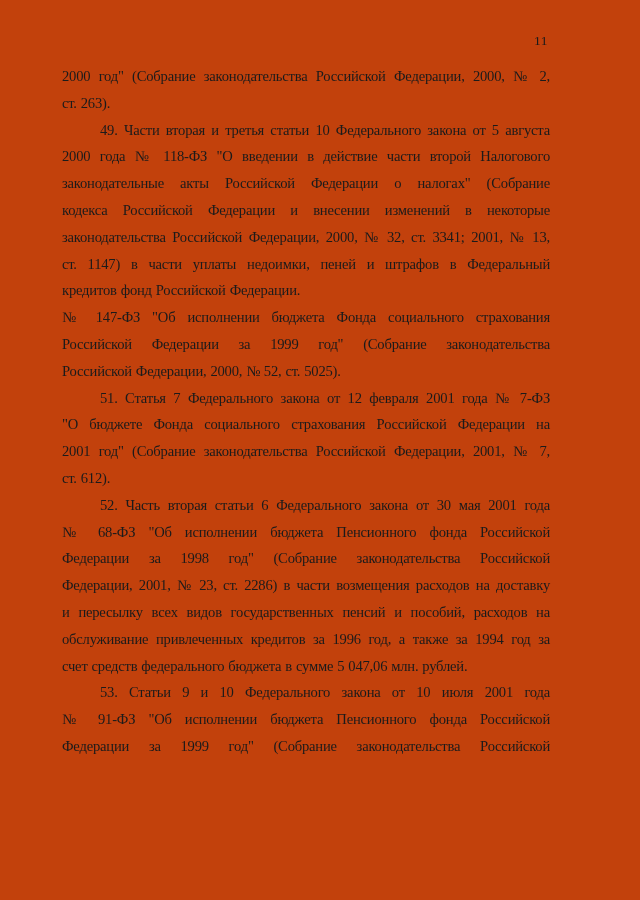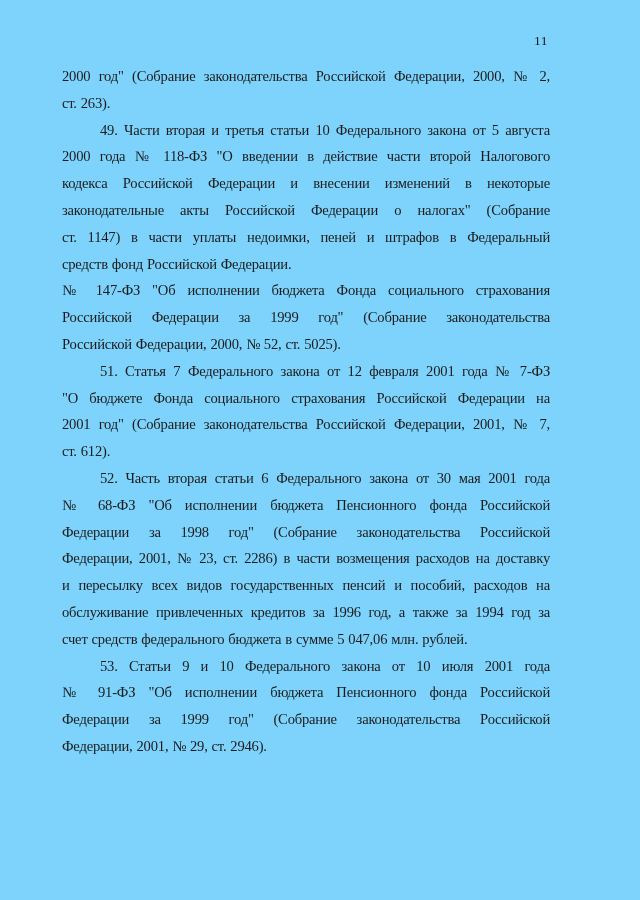--- a/index.html
+++ b/index.html
@@ -2,21 +2,21 @@
 <html lang="ru"><head>
 <meta charset="utf-8">
 <style>
   * { margin: 0; padding: 0; box-sizing: border-box; }
   html, body { background: #ffffff; }
   .page {
     position: relative;
     width: 640px;
     height: 900px;
     margin: 0 auto;
-    background: #7dd3fc;
+    background: #c2410c;
     color: #1b1b1b;
     font-family: "Liberation Serif", "DejaVu Serif", serif;
     overflow: hidden;
   }
   .page-number {
     position: absolute;
     top: 33px;
     left: 62px;
     right: 92px;
     text-align: right;
@@ -53,24 +53,25 @@
     <p class="para">
       </p>
       <div class="line">2000 год" (Собрание законодательства Российской Федерации, 2000, № 2,</div>
       <div class="line end">ст. 263).</div>
     <p></p>
 
     <p class="para">
       </p>
       <div class="line indent">49. Части вторая и третья статьи 10 Федерального закона от 5 августа</div>
       <div class="line">2000 года № 118-ФЗ "О введении в действие части второй Налогового</div>
+      <div class="line">законодательные акты Российской Федерации о налогах" (Собрание</div>
       <div class="line">кодекса Российской Федерации и внесении изменений в некоторые</div>
-      <div class="line">законодательные акты Российской Федерации о налогах" (Собрание</div>
+      <div class="line">законодательства Российской Федерации, 2000, № 32, ст. 3341; 2001, № 13,</div>
       <div class="line">ст. 1147) в части уплаты недоимки, пеней и штрафов в Федеральный</div>
-      <div class="line end">средств фонд Российской Федерации.</div>
+      <div class="line end">кредитов фонд Российской Федерации.</div>
     <p></p>
 
     <p class="para">
       </p>
       <div class="line">№ 147-ФЗ "Об исполнении бюджета Фонда социального страхования</div>
       <div class="line">Российской Федерации за 1999 год" (Собрание законодательства</div>
       <div class="line end">Российской Федерации, 2000, № 52, ст. 5025).</div>
     <p></p>
 
     <p class="para">
@@ -90,17 +91,16 @@
       <div class="line">и пересылку всех видов государственных пенсий и пособий, расходов на</div>
       <div class="line">обслуживание привлеченных кредитов за 1996 год, а также за 1994 год за</div>
       <div class="line end">счет средств федерального бюджета в сумме 5 047,06 млн. рублей.</div>
     <p></p>
 
     <p class="para">
       </p>
       <div class="line indent">53. Статьи 9 и 10 Федерального закона от 10 июля 2001 года</div>
       <div class="line">№ 91-ФЗ "Об исполнении бюджета Пенсионного фонда Российской</div>
       <div class="line">Федерации за 1999 год" (Собрание законодательства Российской</div>
-      <div class="line end">Федерации, 2001, № 29, ст. 2946).</div>
     <p></p>
 
   </div>
 </div>
 
 </body></html>

